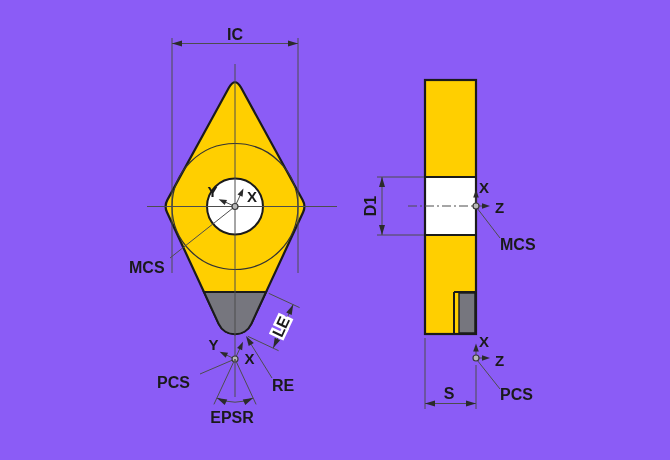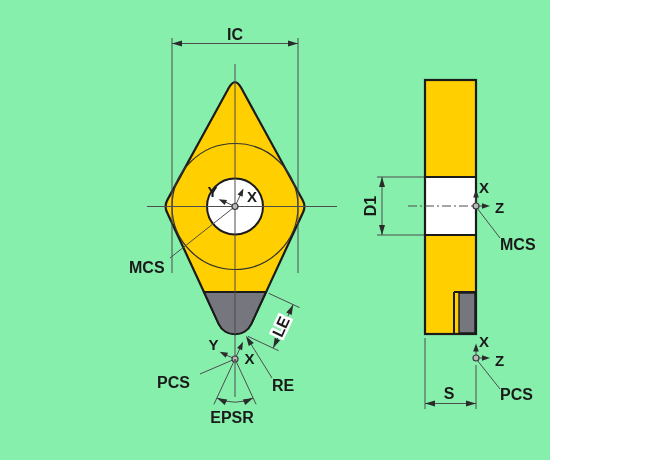--- a/index.html
+++ b/index.html
@@ -1,16 +1,16 @@
 <!DOCTYPE html>
 <html><head>
 <meta charset="utf-8">
 <style>
   html,body{margin:0;padding:0;background:#fff;}
-  .stage{position:relative;width:550px;height:460px;background:#86efac;overflow:hidden;}
+  .stage{position:relative;width:670px;height:460px;background:#8b5cf6;overflow:hidden;}
   svg{display:block;}
   .thin{stroke:#4d4d4d;stroke-width:1;fill:none;}
   .cline{stroke:#4d4d4d;stroke-width:1;fill:none;stroke-dasharray:9 3 2 3;}
   .arrow{fill:#2b2b2b;stroke:none;}
   .lbl{font-family:"Liberation Sans",sans-serif;font-weight:bold;font-size:16px;fill:#1a1a1a;}
   .axl{font-family:"Liberation Sans",sans-serif;font-weight:bold;font-size:15px;fill:#1a1a1a;}
   .halo{paint-order:stroke fill;stroke:#ffffff;stroke-width:5px;}
   .marker{fill:#b9b9b9;stroke:#3a3a3a;stroke-width:1.2;}
 </style>
 </head>

